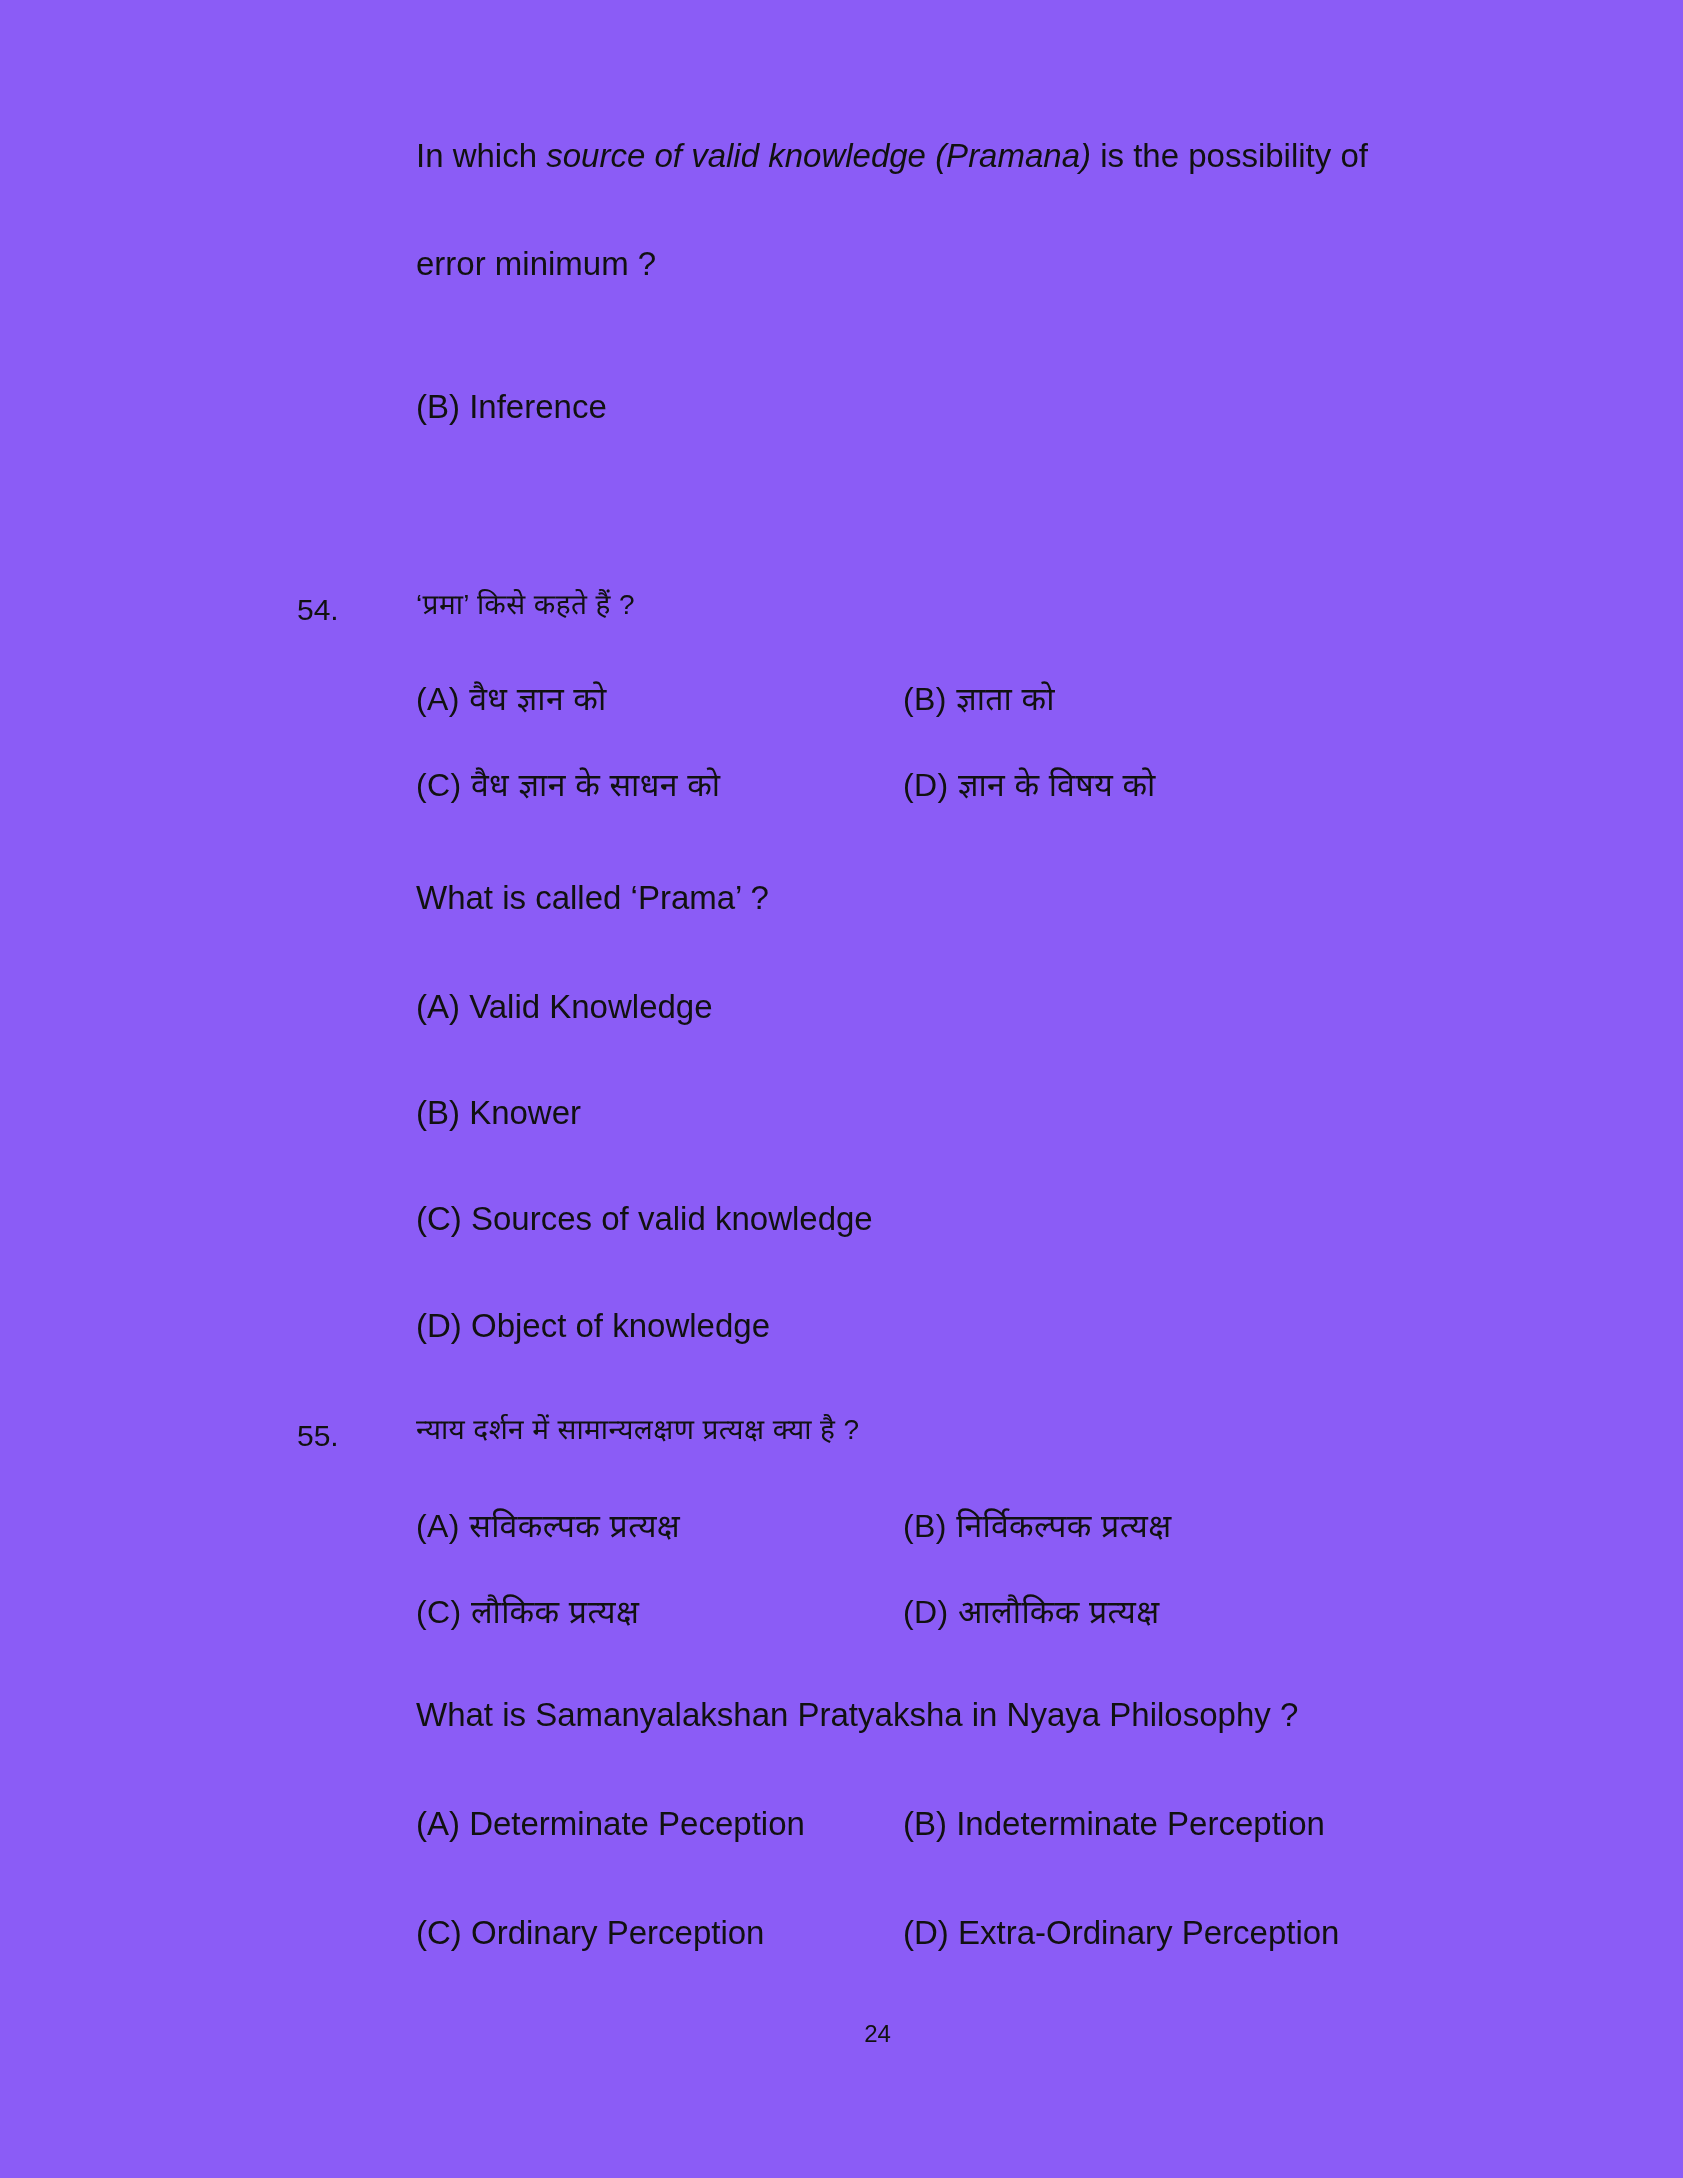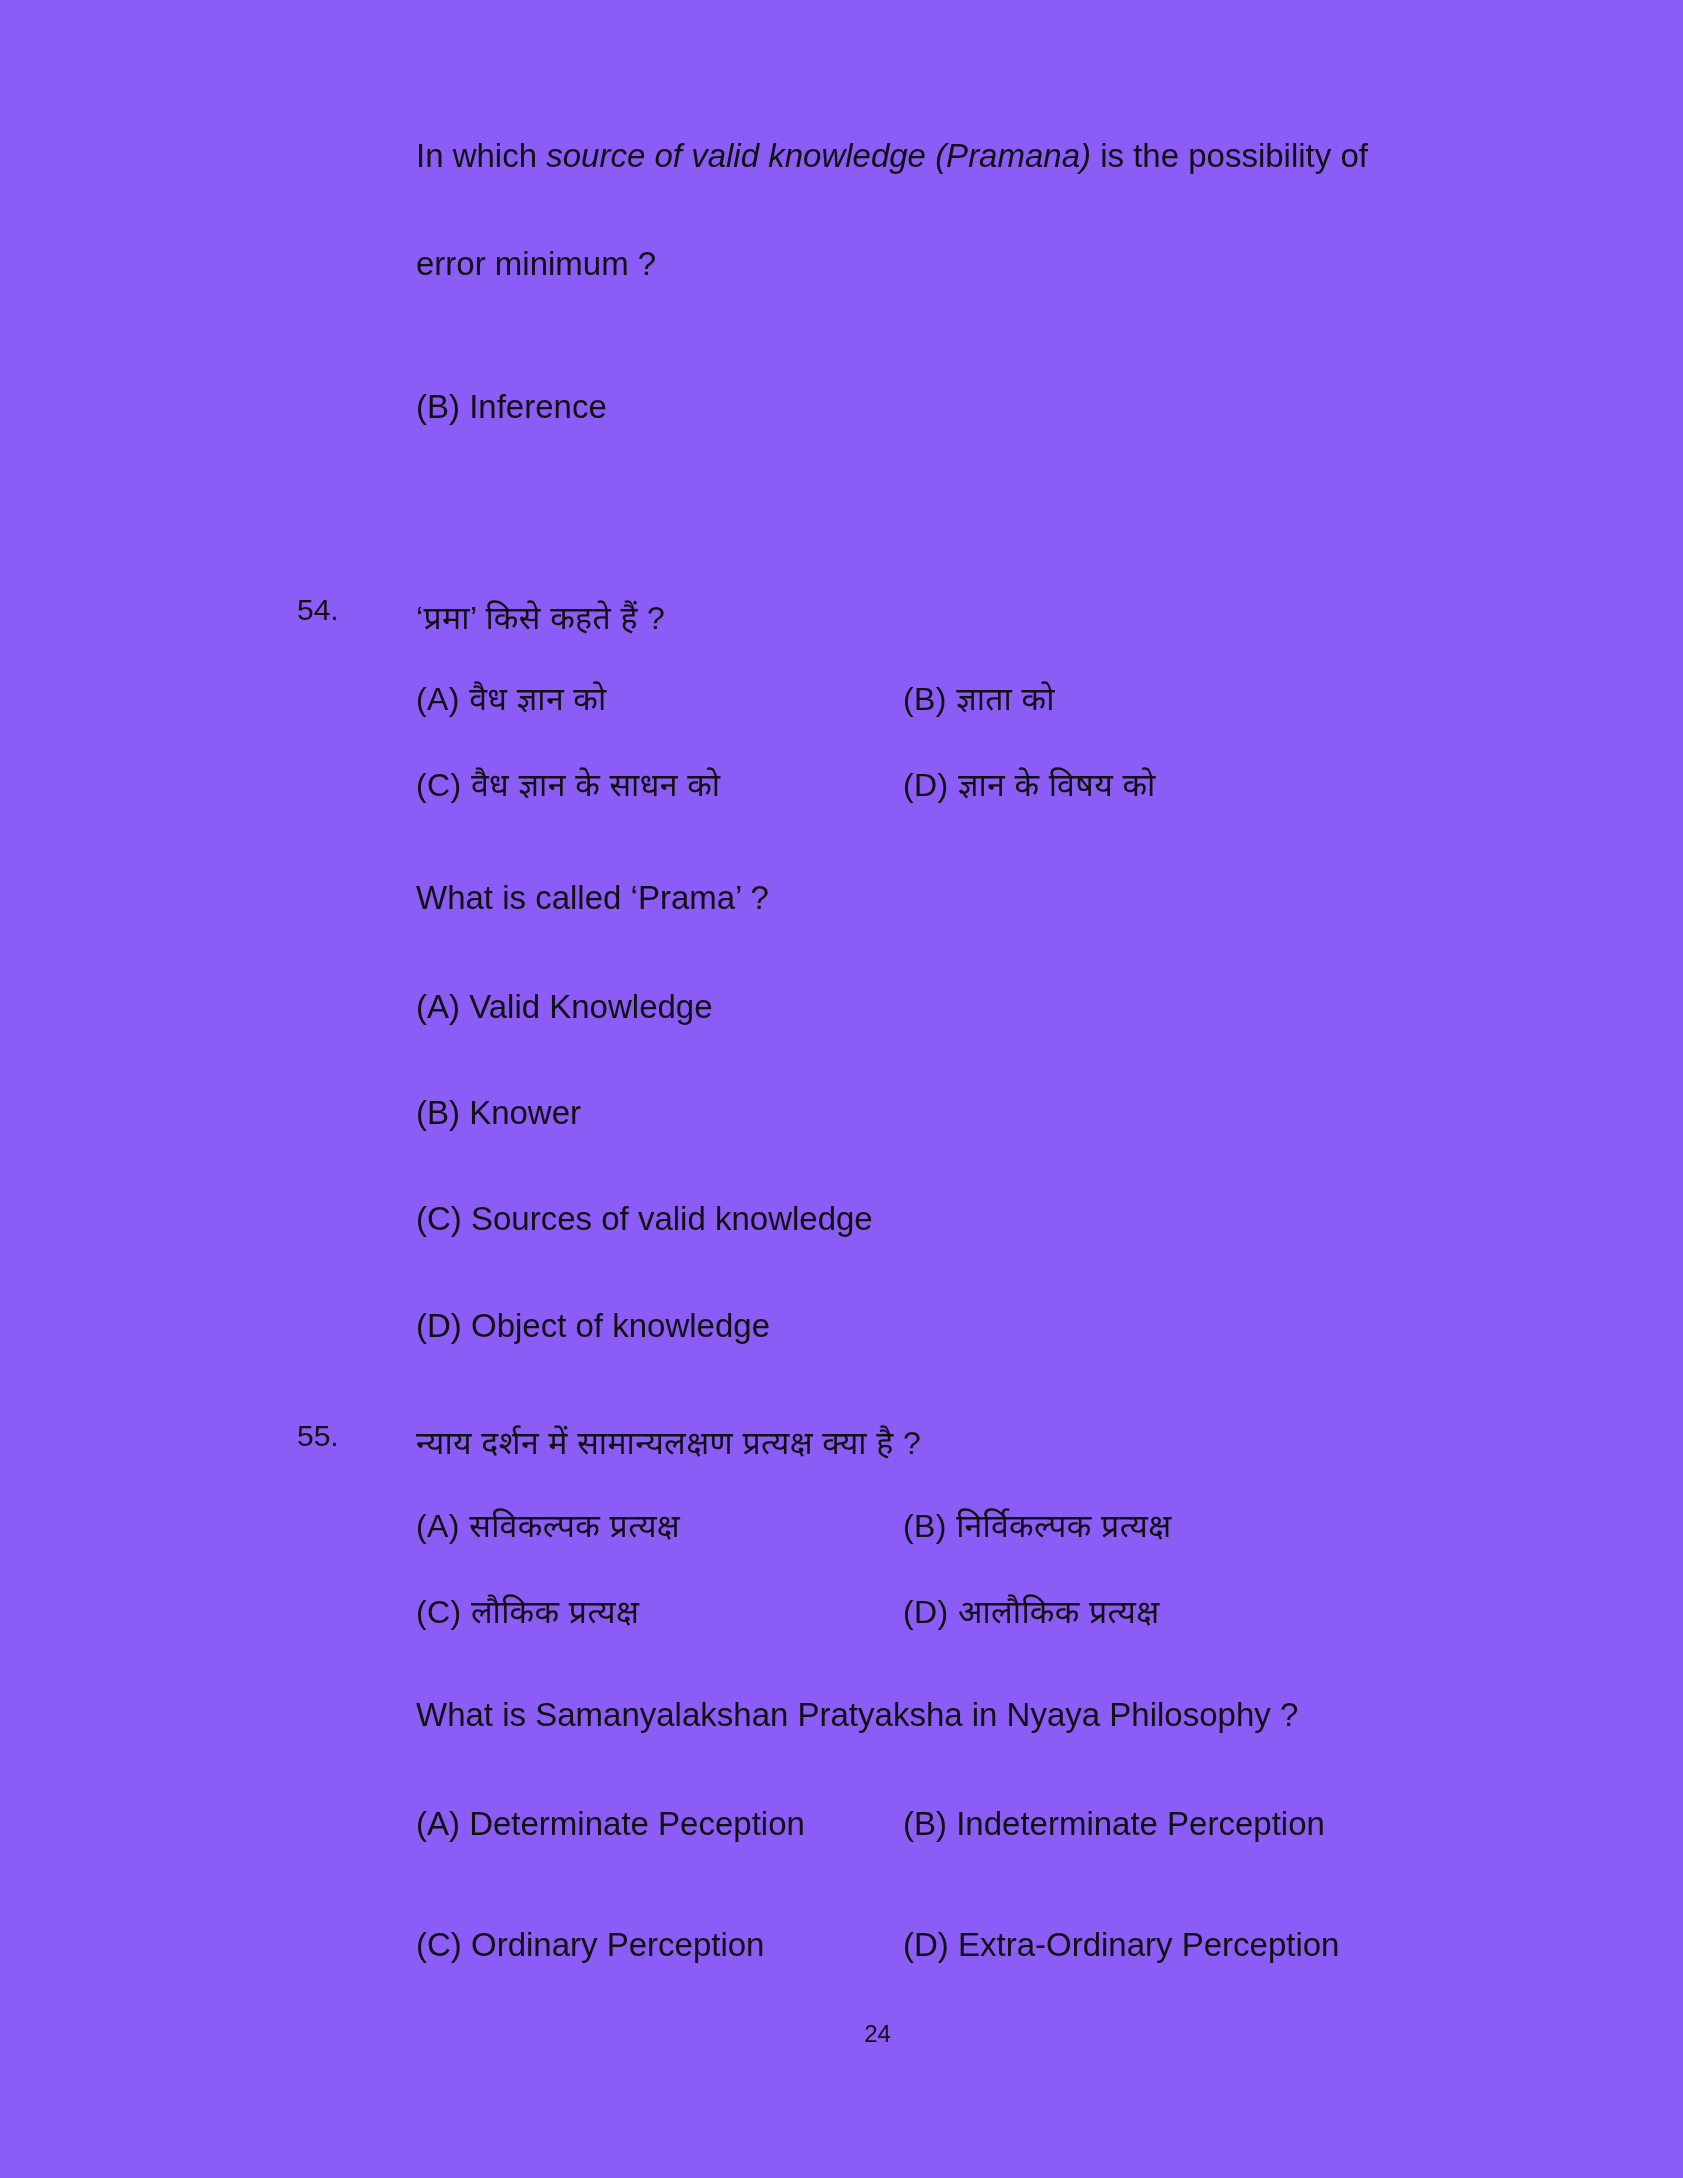--- a/index.html
+++ b/index.html
@@ -30,23 +30,22 @@
     position: absolute;
     left: 416px;
     width: 1148px;
     font-size: 33px;
     line-height: 1.0;
     color: #111;
     white-space: nowrap;
   }
 
   .stem.hindi {
-    font-size: 32px;
+    font-size: 28px;
     letter-spacing: 0.4px;
-    margin-top: 11px;
   }
 
   .number {
     position: absolute;
     left: 297px;
     font-size: 30px;
     line-height: 1.0;
     color: #111;
   }
 
@@ -142,21 +141,21 @@
     <div class="opt hindi col-b">(D) आलौकिक प्रत्यक्ष</div>
   </div>
 
   <div class="stem" style="top:1698px;">What is Samanyalakshan Pratyaksha in Nyaya Philosophy ?</div>
 
   <div class="opts" style="top:1807px;">
     <div class="opt col-a">(A) Determinate Peception</div>
     <div class="opt col-b">(B) Indeterminate Perception</div>
   </div>
 
-  <div class="opts" style="top:1916px;margin-top:12px;">
+  <div class="opts" style="top:1916px;">
     <div class="opt col-a">(C) Ordinary Perception</div>
     <div class="opt col-b">(D) Extra-Ordinary Perception</div>
   </div>
 
   <div class="page-number" style="top:2020px;">24</div>
 
 </div>
 
 
 </body></html>

